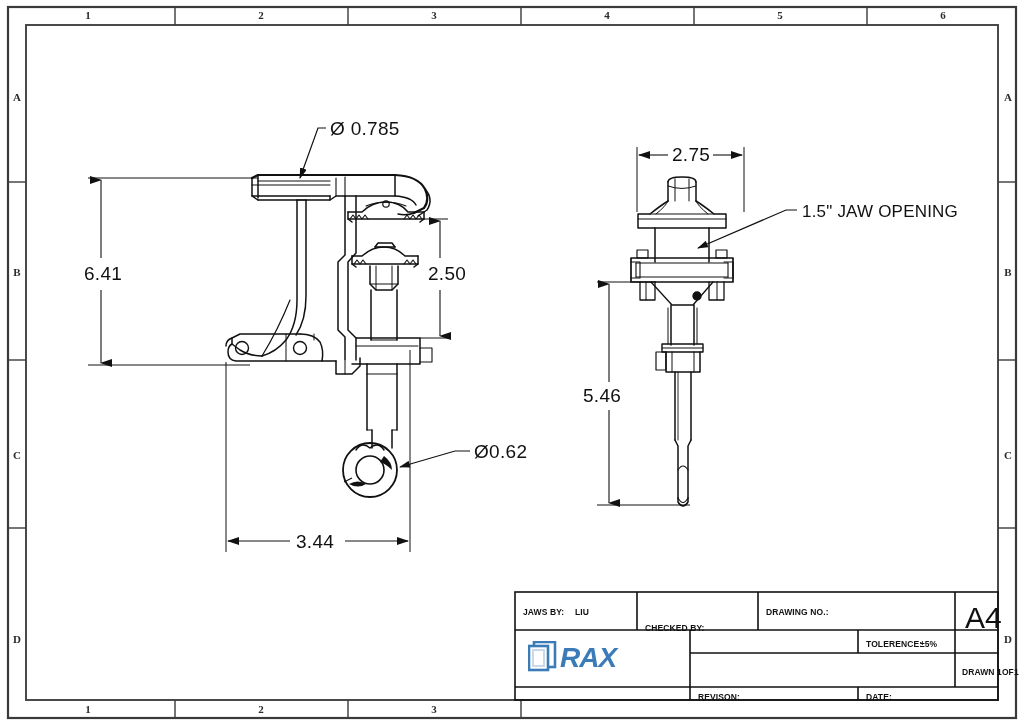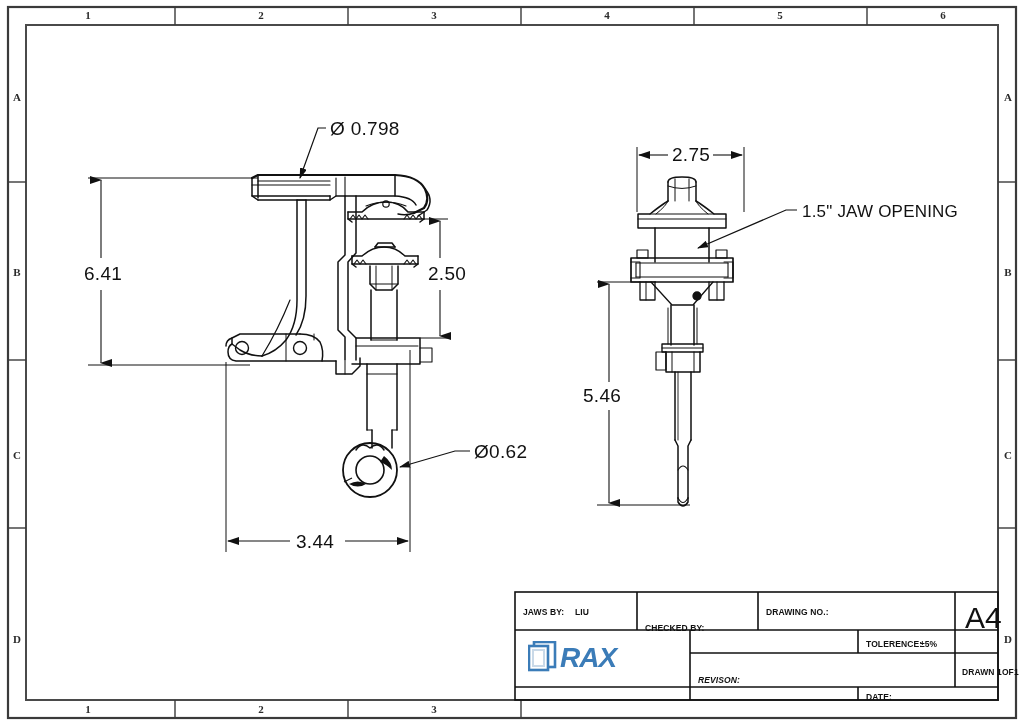--- a/index.html
+++ b/index.html
@@ -362,21 +362,21 @@
       <path d="M470,451 L455,451 L400,467" marker-end="url(#leadArr)"></path>
       <path d="M352,478 L344,482" stroke-width="1.1"></path>
 
       <path d="M797,210 L786,210 L698,248" marker-end="url(#leadArr)"></path>
     </g>
   </svg>
 
   <div class="dim-text" style="left:84px;top:263px;">6.41</div>
   <div class="dim-text" style="left:428px;top:263px;">2.50</div>
   <div class="dim-text" style="left:296px;top:531px;">3.44</div>
-  <div class="dim-text" style="left:330px;top:118px;">Ø 0.798</div>
+  <div class="dim-text" style="left:330px;top:118px;">Ø 0.785</div>
   <div class="dim-text" style="left:474px;top:441px;">Ø0.62</div>
 
   <div class="dim-text" style="left:672px;top:144px;">2.75</div>
   <div class="dim-text" style="left:583px;top:385px;">5.46</div>
 
   <div class="note-text" style="left:802px;top:201px;">1.5" JAW OPENING</div>
 
   <svg class="layer" viewBox="0 0 1024 725">
     <g stroke="#111111" fill="none" stroke-width="1.6">
 
@@ -404,21 +404,21 @@
   <div class="tb-text" style="left:712px;top:607px;"></div>
   <div class="tb-text" style="left:766px;top:607px;">DRAWING NO.:</div>
   <div class="tb-text" style="left:852px;top:607px;"></div>
   <div class="tb-size" style="left:965px;top:601px;">A4</div>
 
   <div class="tb-text" style="left:866px;top:639px;">TOLERENCE:</div>
   <div class="tb-text" style="left:920px;top:639px;">±5%</div>
 
   <div class="tb-text" style="left:962px;top:667px;">DRAWN 1OF1</div>
 
-  <div class="tb-text" style="left:698px;top:675px;font-style:italic;">REVISON:</div>
+  <div class="tb-text" style="left:698px;top:692px;">REVISON:</div>
   <div class="tb-text" style="left:760px;top:692px;"></div>
   <div class="tb-text" style="left:866px;top:692px;">DATE:</div>
   <div class="tb-text" style="left:910px;top:692px;"></div>
 
   <div class="logo-wrap" style="left:528px;top:641px;">
     <span class="logo-mark">
       <svg width="30" height="33" viewBox="0 0 30 33">
         <rect x="6" y="1" width="21" height="25" fill="none" stroke="#3b7cb8" stroke-width="2.6"></rect>
         <rect x="1" y="5" width="19" height="24" fill="#ffffff" stroke="#3b7cb8" stroke-width="2.6"></rect>
         <rect x="5" y="9" width="11" height="16" fill="none" stroke="#c9d9e8" stroke-width="2"></rect>

